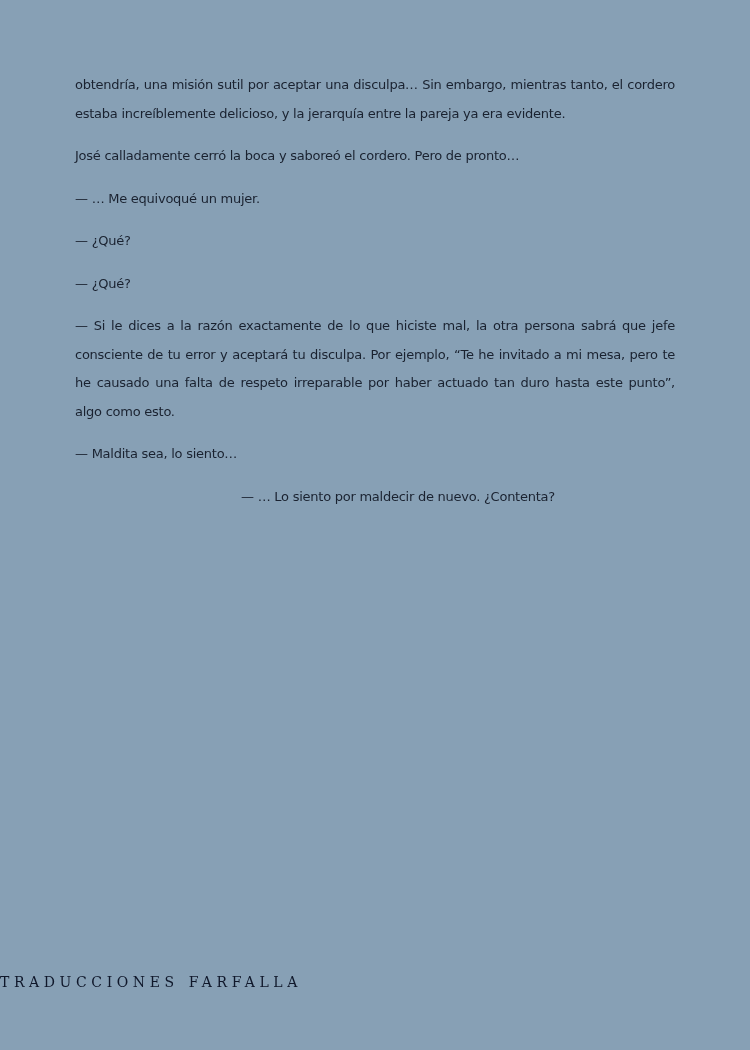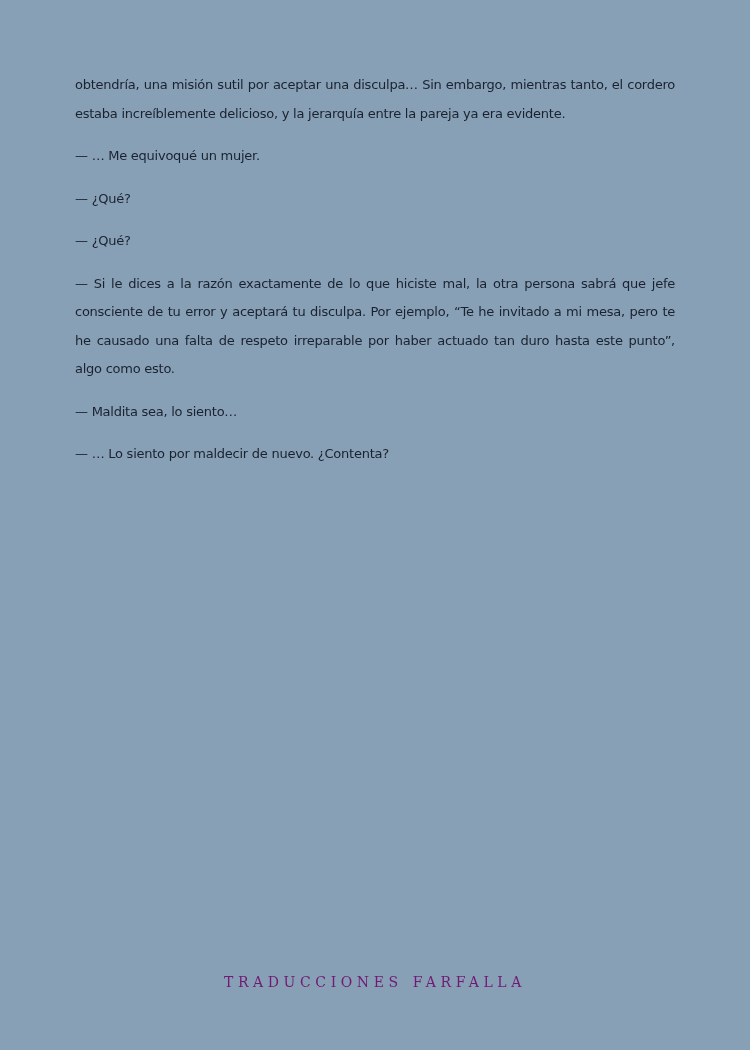--- a/index.html
+++ b/index.html
@@ -22,43 +22,44 @@
       font-size: 13px;
       line-height: 28.5px;
       color: #1a2230;
       letter-spacing: -0.25px;
     }
     .para {
       margin: 0 0 14px 0;
       text-align: justify;
     }
     .para.last {
-      text-align: left;
+      text-align: center;
+      margin-left: 46px;
     }
     .footer {
       position: absolute;
       left: 0;
       width: 750px;
       top: 974px;
-      text-align: center;
       font-family: "DejaVu Serif", serif;
       font-size: 14px;
       letter-spacing: 4.6px;
-      color: #701a75;
+      color: #0f172a;
     }
     .footer .gap {
       display: inline-block;
       width: 10px;
     }
   </style>
 </head>
 <body>
 
 <div class="page">
   <p class="para">obtendría, una misión sutil por aceptar una disculpa… Sin embargo, mientras tanto, el cordero estaba increíblemente delicioso, y la jerarquía entre la pareja ya era evidente.</p>
+  <p class="para">José calladamente cerró la boca y saboreó el cordero. Pero de pronto…</p>
   <p class="para">— … Me equivoqué un mujer.</p>
   <p class="para">— ¿Qué?</p>
   <p class="para">— ¿Qué?</p>
   <p class="para">— Si le dices a la razón exactamente de lo que hiciste mal, la otra persona sabrá que jefe consciente de tu error y aceptará tu disculpa. Por ejemplo, “Te he invitado a mi mesa, pero te he causado una falta de respeto irreparable por haber actuado tan duro hasta este punto”, algo como esto.</p>
   <p class="para">— Maldita sea, lo siento…</p>
   <p class="para last">— … Lo siento por maldecir de nuevo. ¿Contenta?</p>
 </div>
 
 <div class="footer">
   <span>TRADUCCIONES</span><span class="gap"></span><span>FARFALLA</span>

